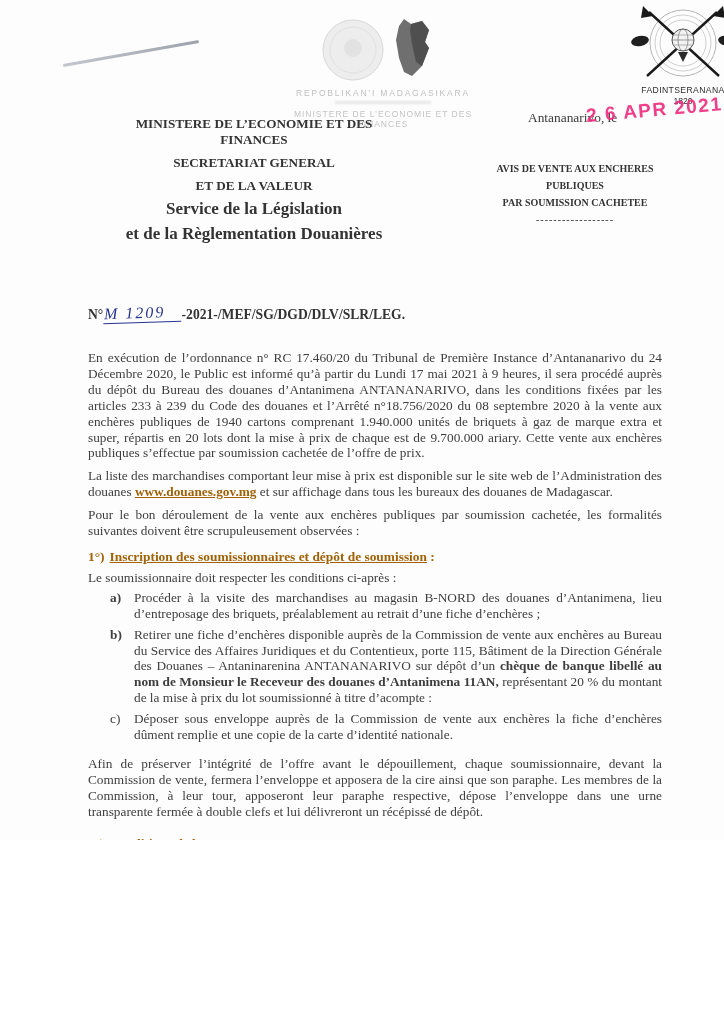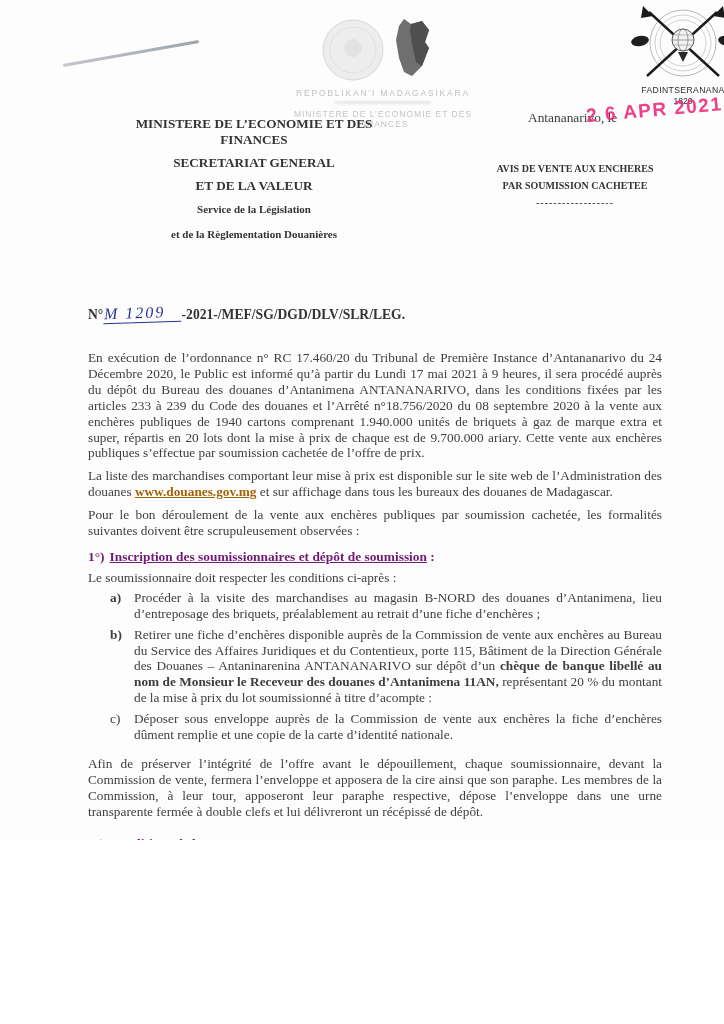--- a/index.html
+++ b/index.html
@@ -22,37 +22,37 @@
   
   .date-prefix{position:absolute;left:528px;top:110px;font-size:13.4px;color:#3a3a3a;}
   .date-stamp{position:absolute;left:586px;top:99px;font-family:"Liberation Sans",sans-serif;
     font-weight:bold;font-size:19px;letter-spacing:1.5px;color:#ee2f7f;transform:rotate(-5deg);
     white-space:nowrap;opacity:.92;}
   
   .org-block{position:absolute;left:95px;top:116px;width:318px;text-align:center;
     font-weight:bold;color:#333;font-size:13.2px;}
   .org-line{margin-bottom:7px;line-height:16px;}
   .org-line.first{padding:0 22px;}
-  .org-line.small{font-size:11px;margin-bottom:9px;}
+  .org-line.small{font-size:17px;margin-bottom:9px;}
   
   .notice-block{position:absolute;left:452px;top:160px;width:246px;text-align:center;
     font-weight:bold;color:#333;font-size:10px;line-height:17px;}
   .notice-sep{letter-spacing:1px;font-weight:bold;color:#444;}
   
   .ref-line{position:absolute;left:88px;top:305px;font-size:13.6px;color:#333;}
   .ref-prefix,.ref-suffix{font-weight:bold;}
   .ref-hand{display:inline-block;font-style:italic;color:#26338f;font-size:16px;
     letter-spacing:2px;padding:0 16px 0 1px;border-bottom:1.6px solid #26338f;
     transform:rotate(-2deg);position:relative;top:-1px;}
   
   .body-content{position:absolute;left:88px;top:350px;width:574px;font-size:13.3px;line-height:15.9px;}
   .para{margin:0 0 7px;text-align:justify;}
   .para.gap{margin-bottom:10px;}
   .doc-link{font-weight:bold;text-decoration:underline;color:#a16207;}
-  .sec-head{margin:10px 0 5px;font-weight:bold;color:#701a75;font-size:13.4px;}
+  .sec-head{margin:10px 0 5px;font-weight:bold;color:#a16207;font-size:13.4px;}
   .sec-head .num{margin-right:5px;}
   .u{text-decoration:underline;}
   .intro{margin:0 0 4px;}
   .list{margin-left:22px;}
   .item{position:relative;padding-left:24px;margin-bottom:5px;text-align:justify;}
   .item .lbl{position:absolute;left:0;}
   .item.bold-lbl .lbl{font-weight:bold;}
   .p4{margin-top:13px;}
   .sec2{margin-top:16px;}
   .sub-item{margin:11px 0 3px 20px;}
@@ -111,20 +111,21 @@
   <div class="org-block">
     <div class="org-line first">MINISTERE DE L’ECONOMIE ET DES FINANCES</div>
     <div class="org-line">SECRETARIAT GENERAL</div>
     <div class="org-line">ET DE LA VALEUR</div>
     <div class="org-line small">Service de la Législation</div>
     <div class="org-line small">et de la Règlementation Douanières</div>
   </div>
 
   <div class="notice-block">
     <div>AVIS DE VENTE AUX ENCHERES</div>
+    <div>PUBLIQUES</div>
     <div>PAR SOUMISSION CACHETEE</div>
     <div class="notice-sep">------------------</div>
   </div>
 
   <div class="ref-line">
     <span class="ref-prefix">N°</span><span class="ref-hand">M 1209</span><span class="ref-suffix">-2021-/MEF/SG/DGD/DLV/SLR/LEG.</span>
   </div>
 
   <div class="body-content">
 

